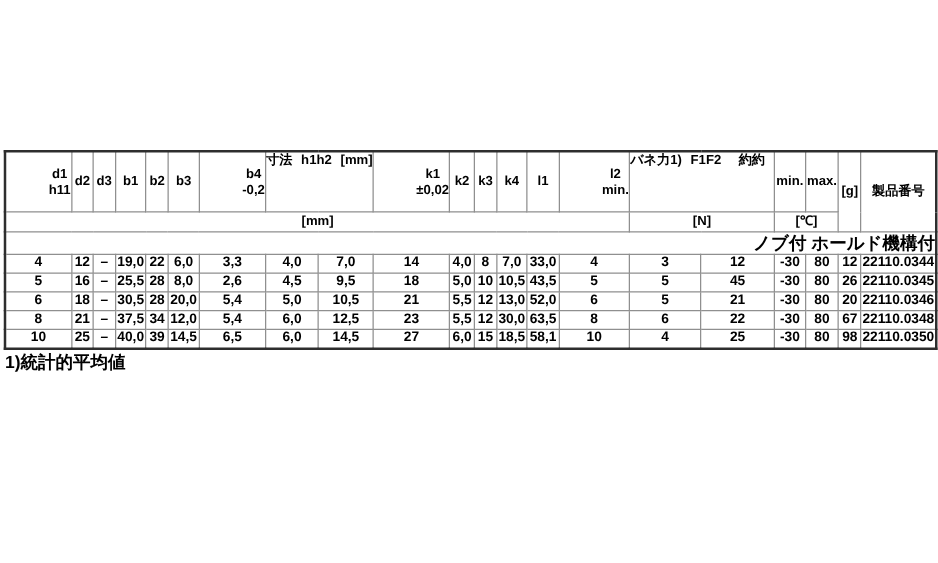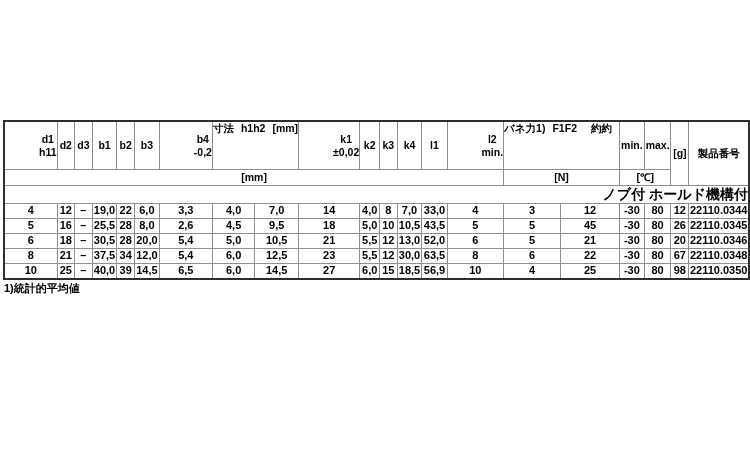--- a/index.html
+++ b/index.html
@@ -46,21 +46,21 @@
   }
   .spread {
     display: flex;
     justify-content: space-between;
     padding: 0 7px;
   }
   .footnote {
     position: absolute;
     top: 281px;
     left: 4px;
-    font-size: 11px;
+    font-size: 14px;
     font-weight: bold;
     color: #000;
   }
 </style>
 </head>
 <body>
 
 <div class="table-wrap">
   <table class="spec">
     <colgroup>
@@ -250,21 +250,21 @@
         <td>40,0</td>
         <td>39</td>
         <td>14,5</td>
         <td>6,5</td>
         <td>6,0</td>
         <td>14,5</td>
         <td>27</td>
         <td>6,0</td>
         <td>15</td>
         <td>18,5</td>
-        <td>56,9</td>
+        <td>58,1</td>
         <td>10</td>
         <td>4</td>
         <td>25</td>
         <td>-30</td>
         <td>80</td>
         <td>98</td>
         <td>22110.0350</td>
       </tr>
     </tbody>
   </table>

